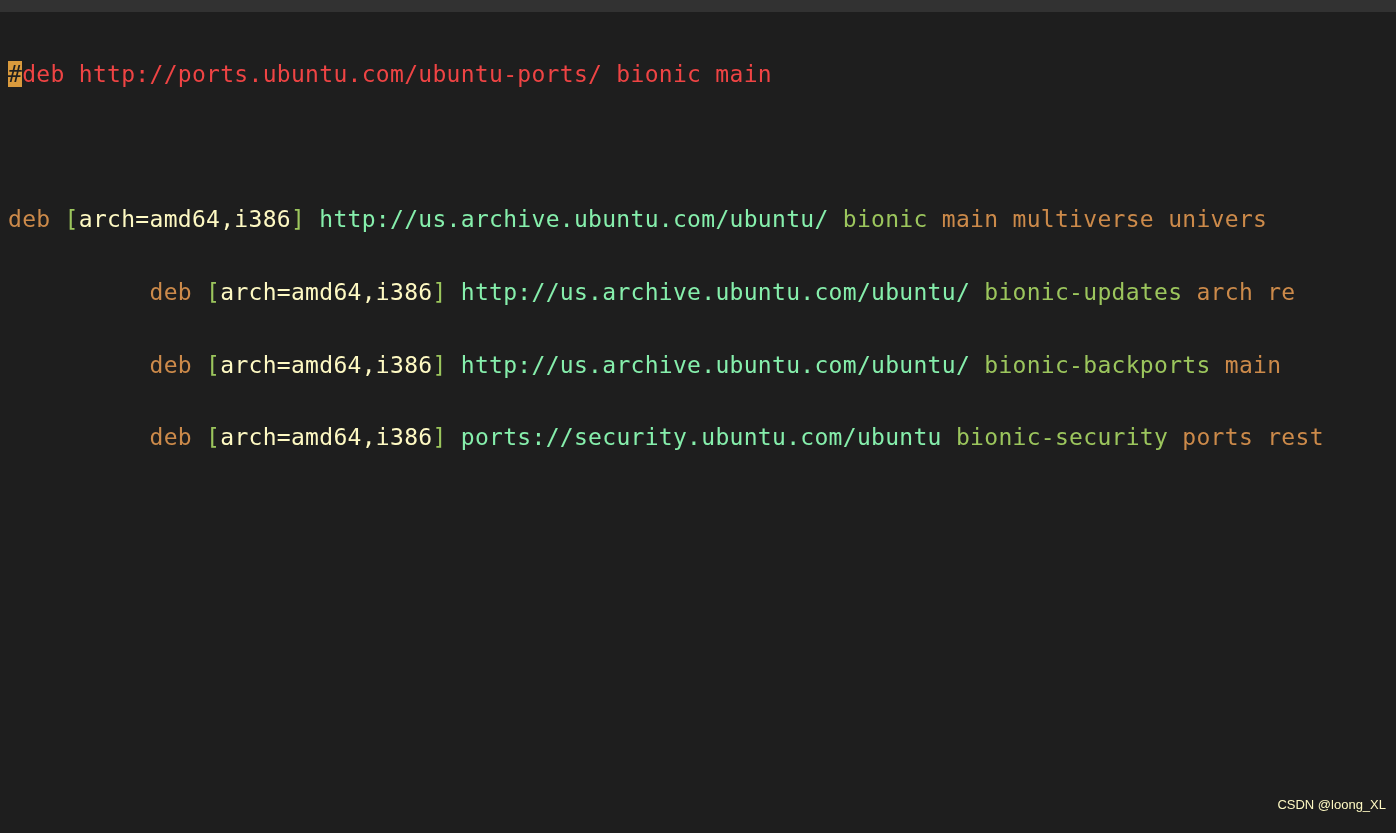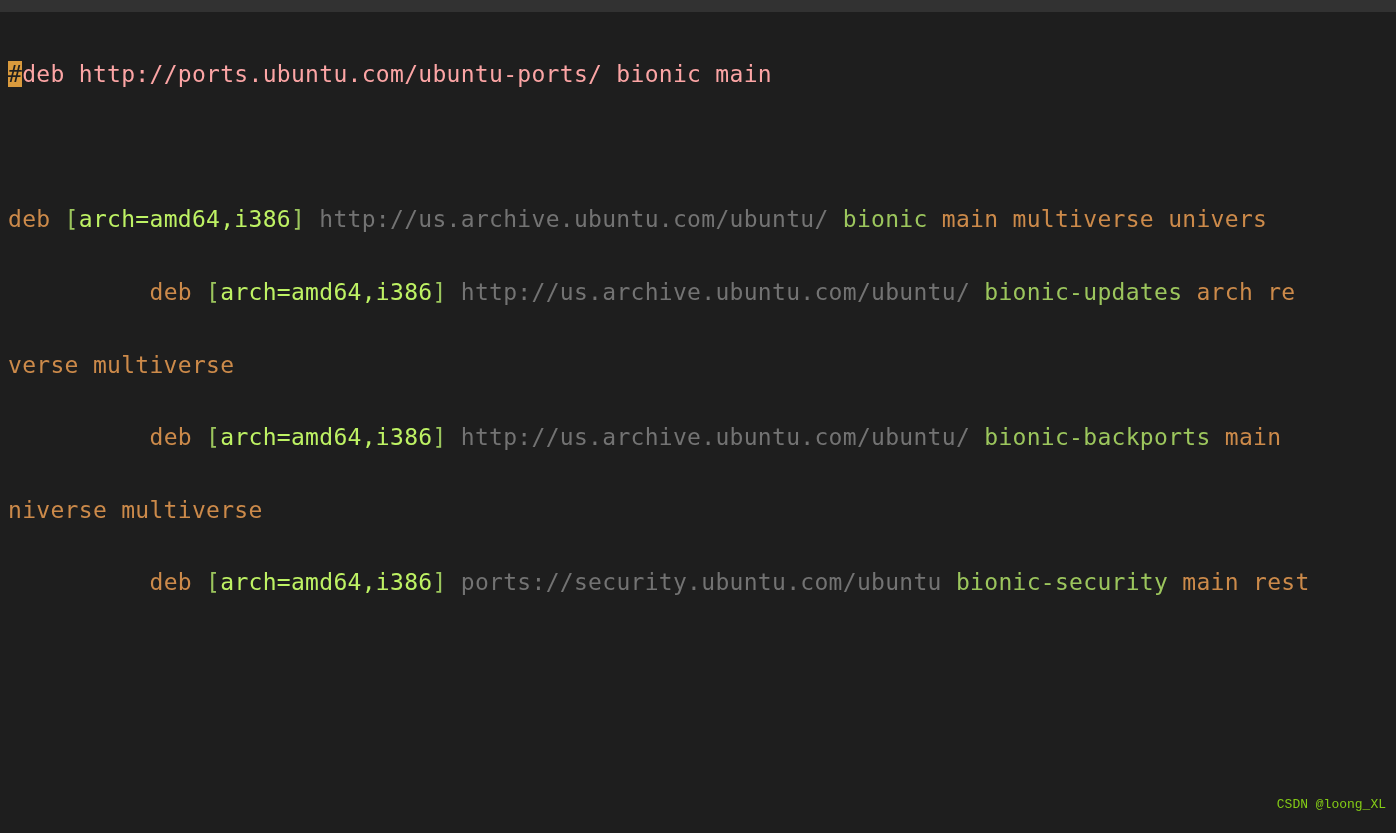--- a/index.html
+++ b/index.html
@@ -16,53 +16,51 @@
   .topbar {
     height: 12px;
     background: #323232;
   }
   .editor {
     padding: 8px 0 0 8px;
     white-space: pre;
     letter-spacing: 0.3px;
   }
   
-  .blue   { color: #fca5a5; }  
+  .blue   { color: #ef4444; }  
   .orange { color: #cc8a4a; margin-top: 28px; }  
   .green  { color: #9cc65d; }  
-  .white  { color: #bef264; }  
-  .pink   { color: #737373; }  
+  .white  { color: #fef9c3; }  
+  .pink   { color: #86efac; }  
   .cursor {
     background: #d99a3d;
     color: #1e1e1e;
   }
   .watermark {
     position: absolute;
     right: 10px;
     bottom: 10px;
-    font-family: Liberation Mono, monospace;
+    font-family: Liberation Sans, sans-serif;
     font-size: 13px;
-    color: #84cc16;
+    color: #fef9c3;
     letter-spacing: 0;
   }
 </style>
 </head>
 <body>
 
 <div class="topbar"></div>
 
 <div class="editor">
 <div><span class="cursor">#</span><span class="blue">deb http://ports.ubuntu.com/ubuntu-ports/ bionic main</span></div>
 <div>&nbsp;</div>
 <div><span class="orange">deb</span><span class="green"> [</span><span class="white">arch=amd64,i386</span><span class="green">]</span><span> </span><span class="pink">http://us.archive.ubuntu.com/ubuntu/</span><span> </span><span class="green">bionic</span><span> </span><span class="orange">main multiverse univers</span></div>
 <div><span>          </span><span class="orange">deb</span><span class="green"> [</span><span class="white">arch=amd64,i386</span><span class="green">]</span><span> </span><span class="pink">http://us.archive.ubuntu.com/ubuntu/</span><span> </span><span class="green">bionic-updates</span><span> </span><span class="orange">arch re</span></div>
-<div><span class="orange">verse multiverse</span></div>
 <div><span>          </span><span class="orange">deb</span><span class="green"> [</span><span class="white">arch=amd64,i386</span><span class="green">]</span><span> </span><span class="pink">http://us.archive.ubuntu.com/ubuntu/</span><span> </span><span class="green">bionic-backports</span><span> </span><span class="orange">main </span></div>
-<div><span class="orange">niverse multiverse</span></div>
-<div><span>          </span><span class="orange">deb</span><span class="green"> [</span><span class="white">arch=amd64,i386</span><span class="green">]</span><span> </span><span class="pink">ports://security.ubuntu.com/ubuntu</span><span> </span><span class="green">bionic-security</span><span> </span><span class="orange">main rest</span></div>
+<div><span>          </span><span class="orange">deb</span><span class="green"> [</span><span class="white">arch=amd64,i386</span><span class="green">]</span><span> </span><span class="pink">ports://security.ubuntu.com/ubuntu</span><span> </span><span class="green">bionic-security</span><span> </span><span class="orange">ports rest</span></div>
 
 
 
 
 
 
 
 
 
 

